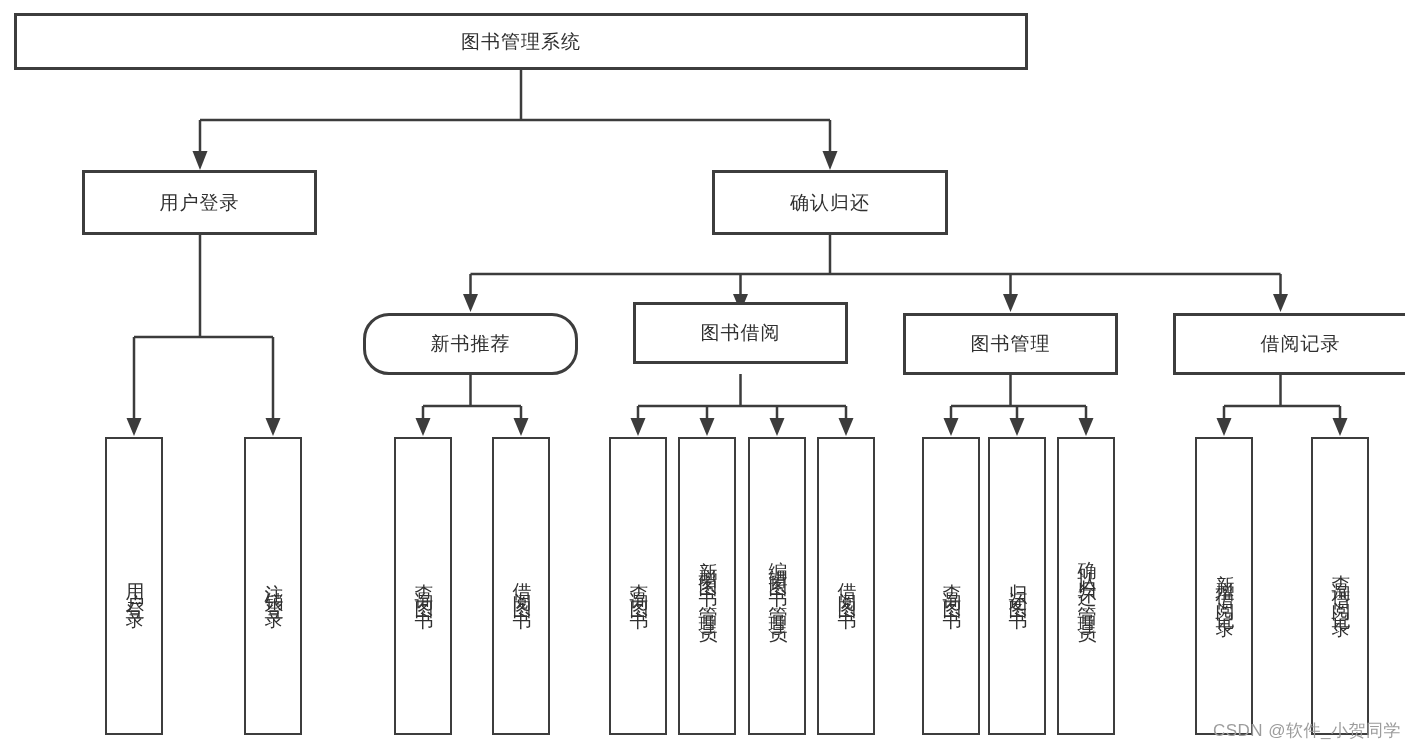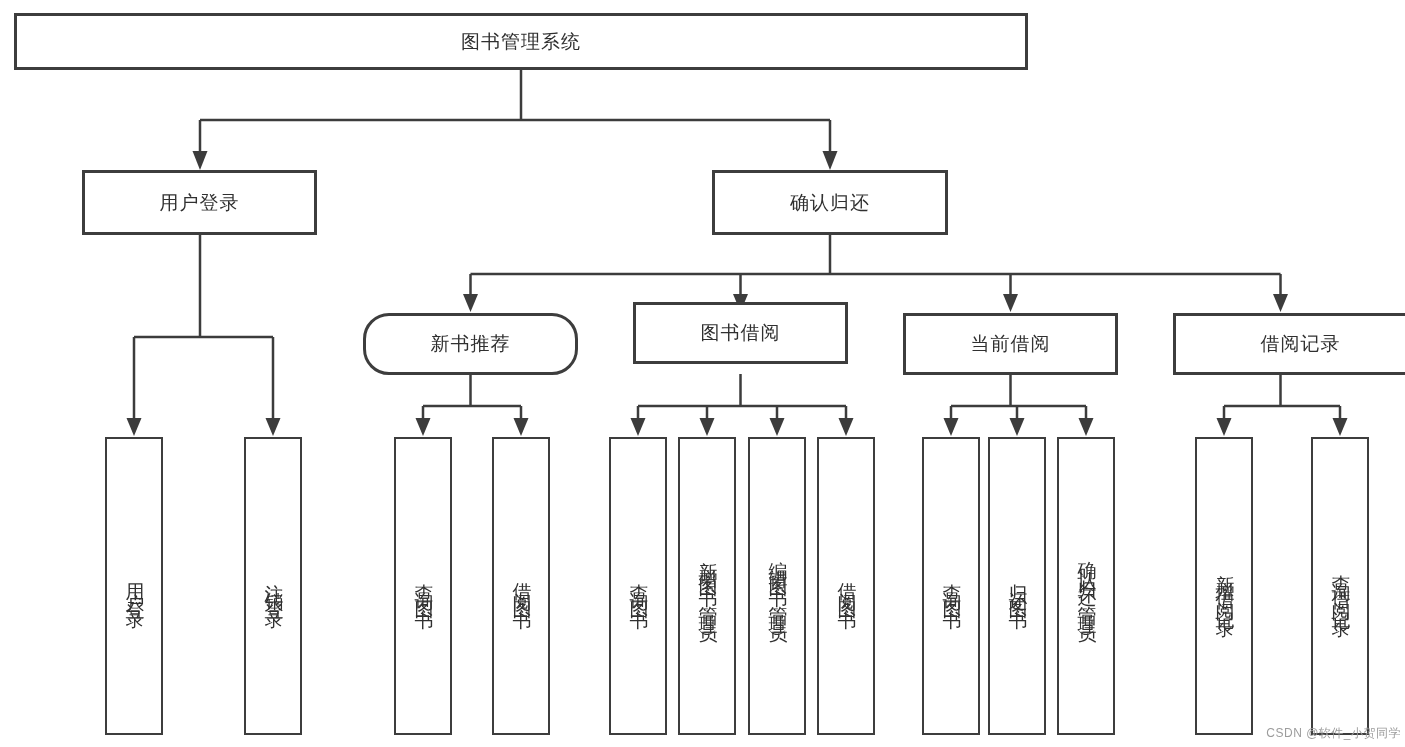--- a/index.html
+++ b/index.html
@@ -14,21 +14,21 @@
     border:2px solid #3d3d3d; display:flex; align-items:center; justify-content:center;
     font-size:19px; letter-spacing:1px; white-space:nowrap;
   }
   .lvl { border-width:3px; }
   .leaf {
     display:block; writing-mode:vertical-rl; text-orientation:mixed;
     text-align:center; line-height:52px; font-size:19px; letter-spacing:9px;
     border-width:2px; white-space:normal;
   }
   .watermark {
-    position:absolute; right:4px; bottom:5px; font-size:12px;
+    position:absolute; right:4px; bottom:5px; font-size:17px;
     color:#9c9c9c; letter-spacing:0.5px;
   }
 </style>
 </head>
 <body>
 
 <div class="canvas">
 
   <svg class="connectors" viewBox="0 0 1405 747" xmlns="http://www.w3.org/2000/svg">
     <g stroke="#3c3c3c" stroke-width="2.5" fill="none">
@@ -70,21 +70,21 @@
     </g>
   </svg>
 
   <div class="box lvl" style="left:14px; top:13px; width:1014px; height:57px;">图书管理系统</div>
 
   <div class="box lvl" style="left:82px; top:170px; width:235px; height:65px;">用户登录</div>
   <div class="box lvl" style="left:712px; top:170px; width:236px; height:65px;">确认归还</div>
 
   <div class="box lvl" style="left:363px; top:313px; width:215px; height:62px;border-radius:26px;">新书推荐</div>
   <div class="box lvl" style="left:633px; top:302px; width:215px; height:62px;">图书借阅</div>
-  <div class="box lvl" style="left:903px; top:313px; width:215px; height:62px;">当前借阅</div>
+  <div class="box lvl" style="left:903px; top:313px; width:215px; height:62px;">图书管理</div>
   <div class="box lvl" style="left:1173px; top:313px; width:255px; height:62px;">借阅记录</div>
 
   <div class="box leaf" style="left:105px; top:437px; width:58px; height:298px;">用户登录</div>
   <div class="box leaf" style="left:244px; top:437px; width:58px; height:298px;">注销登录</div>
 
   <div class="box leaf" style="left:394px; top:437px; width:58px; height:298px;">查询图书</div>
   <div class="box leaf" style="left:492px; top:437px; width:58px; height:298px;">借阅图书</div>
 
   <div class="box leaf" style="left:609px; top:437px; width:58px; height:298px;">查询图书</div>
   <div class="box leaf" style="left:678px; top:437px; width:58px; height:298px;">新增图书（管理员）</div>

